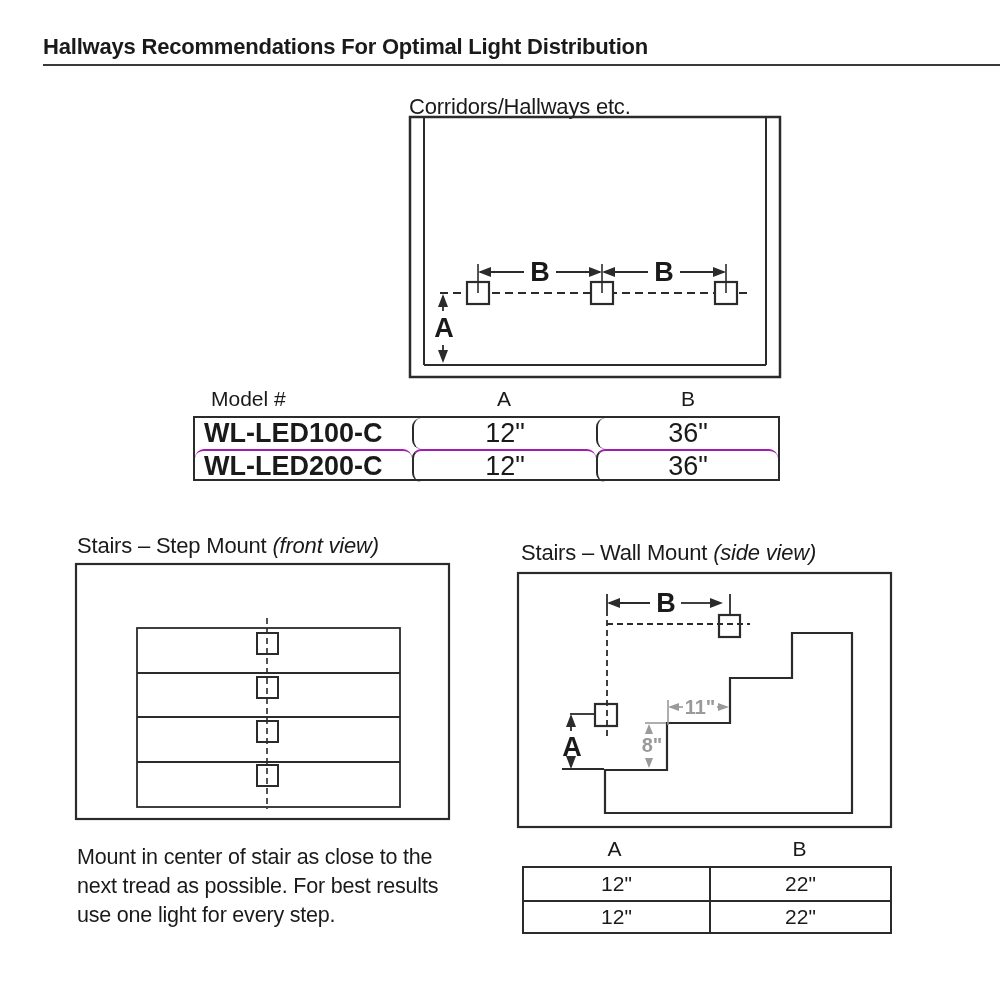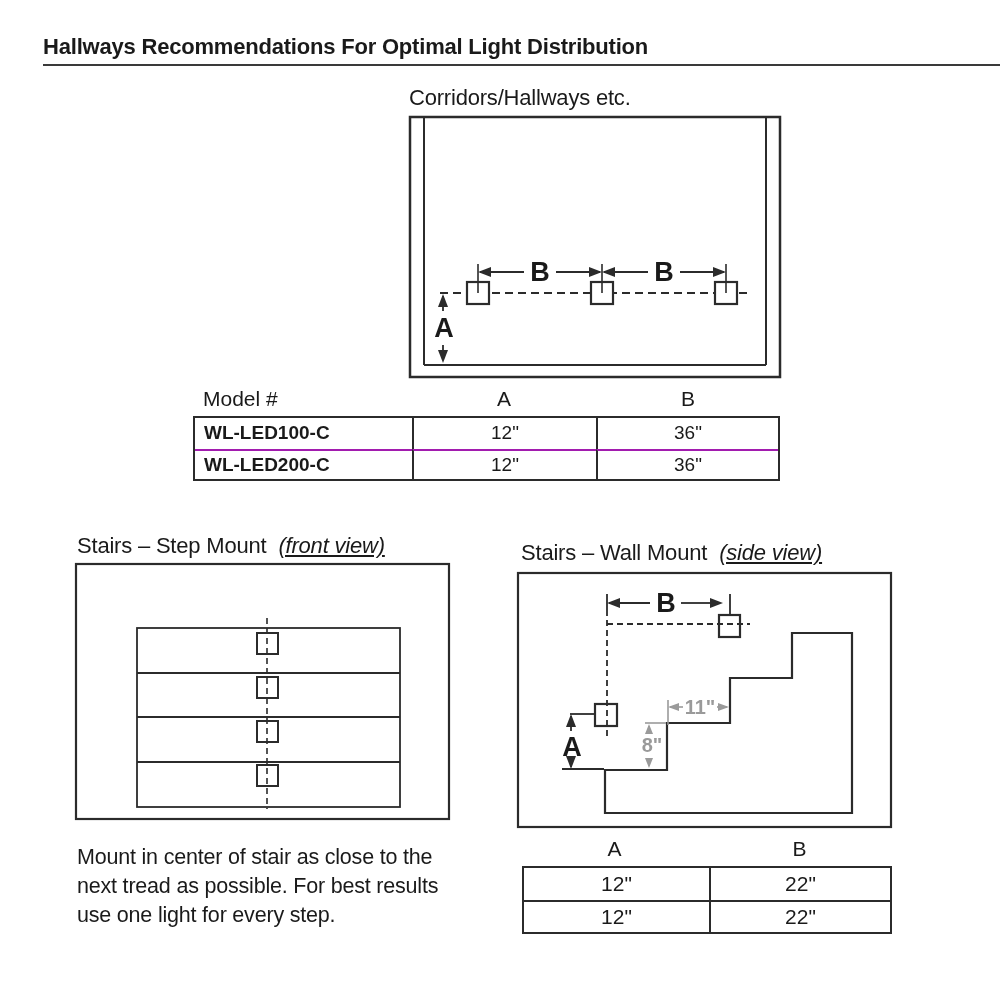--- a/index.html
+++ b/index.html
@@ -2,35 +2,35 @@
 <html><head>
 <meta charset="utf-8">
 <style>
   html,body{margin:0;padding:0;background:#fff;}
   .canvas{position:relative;width:1000px;height:1000px;background:#ffffff;overflow:hidden;
           font-family:"Liberation Sans","DejaVu Sans",sans-serif;color:#1a1a1a;}
   .abs{position:absolute;}
   .doc-title{left:43px;top:34px;font-size:22px;font-weight:bold;letter-spacing:-0.2px;}
   .title-rule{left:43px;top:64px;width:957px;height:2px;background:#3a3a3a;}
   .section-heading{font-size:22px;letter-spacing:-0.2px;white-space:nowrap;}
-  .section-heading .view{font-style:italic;margin-left:12px;text-decoration:underline;}
-  .corridor-heading{left:409px;top:85px;}
+  .section-heading .view{font-style:italic;margin-left:6px;}
+  .corridor-heading{left:409px;top:94px;}
   .step-heading{left:77px;top:533px;}
   .wall-heading{left:521px;top:540px;}
   svg{position:absolute;display:block;}
   svg text{font-family:"Liberation Sans","DejaVu Sans",sans-serif;}
   .dimlabel{font-size:27px;font-weight:600;fill:#1a1a1a;}
   .graylabel{font-size:20px;font-weight:600;fill:#9a9a9a;}
   
-  .t1-header-model{left:203px;top:387px;font-size:21px;}
+  .t1-header-model{left:211px;top:387px;font-size:21px;}
   .t1-header-a{left:412px;top:387px;width:184px;text-align:center;font-size:21px;}
   .t1-header-b{left:596px;top:387px;width:184px;text-align:center;font-size:21px;}
   .t1{left:193px;top:416px;width:587px;height:65px;border:2px solid #2b2b2b;box-sizing:border-box;
       display:grid;grid-template-columns:217px 184px 1fr;grid-template-rows:1fr 1fr;}
-  .t1 .cell{display:flex;align-items:center;justify-content:center;font-size:19px;box-sizing:border-box;}
+  .t1 .cell{display:flex;align-items:center;justify-content:center;font-size:27px;box-sizing:border-box;border-radius:9px;}
   .t1 .model{justify-content:flex-start;padding-left:9px;font-weight:bold;}
   .t1 .bl{border-left:2px solid #2b2b2b;}
   .t1 .bt{border-top:2px solid #a21caf;}
   
   .note{left:77px;top:843px;width:362px;font-size:21.5px;line-height:29px;letter-spacing:-0.2px;}
   
   .t2-header-a{left:522px;top:837px;width:185px;text-align:center;font-size:21px;}
   .t2-header-b{left:707px;top:837px;width:185px;text-align:center;font-size:21px;}
   .t2{left:522px;top:866px;width:370px;height:68px;border:2px solid #2b2b2b;box-sizing:border-box;
       display:grid;grid-template-columns:185px 1fr;grid-template-rows:1fr 1fr;}

